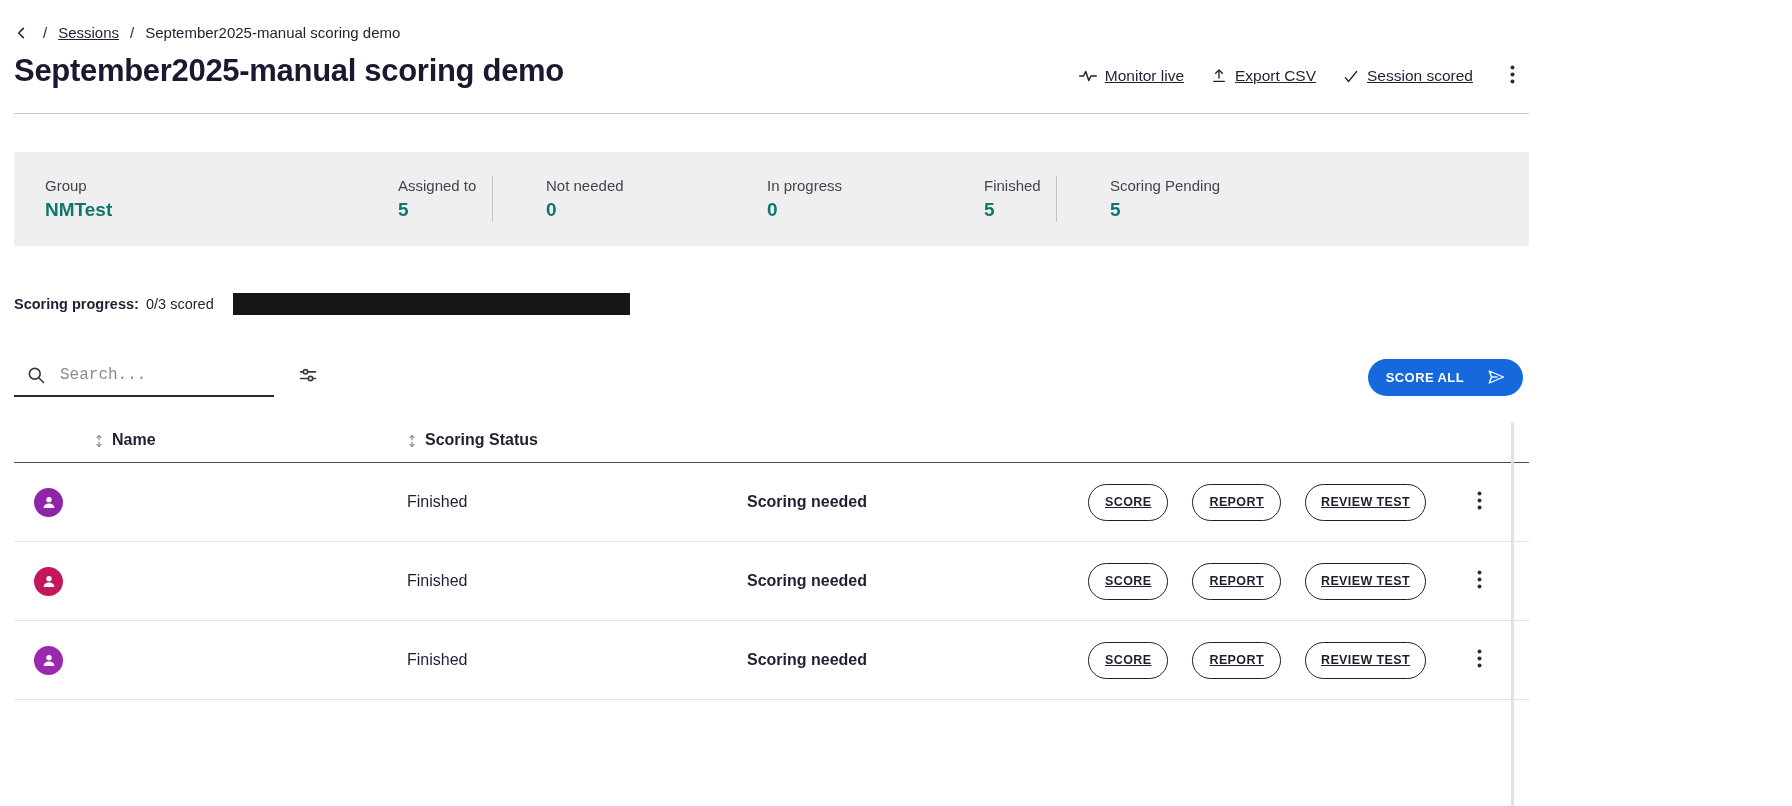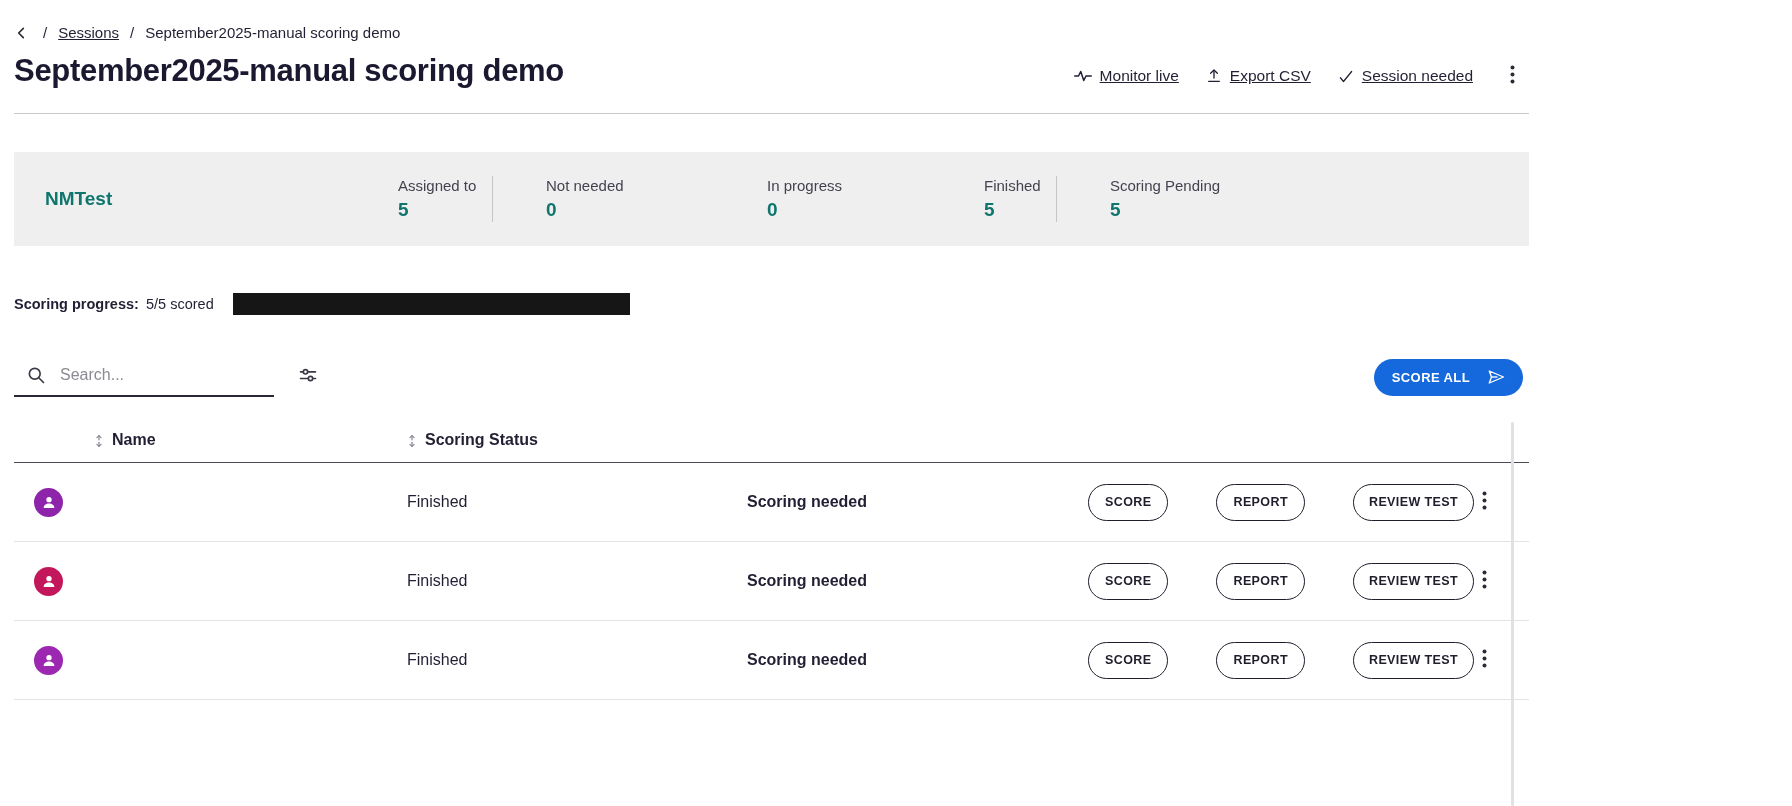--- a/index.html
+++ b/index.html
@@ -43,36 +43,36 @@
 
   
   .progress-row { display:flex; align-items:center; margin-top:47px; }
   .progress-label { font-size:14.5px; font-weight:700; width:132px; }
   .progress-value { font-size:14.5px; width:87px; }
   .progress-bar { width:397px; height:22px; }
 
   
   .search-row { display:flex; align-items:center; margin-top:42px; padding-right:6px; }
   .search-box { display:flex; align-items:center; gap:12px; width:260px; border-bottom:2px solid #2a2834; padding:8px 0 10px 12px; }
-  .search-box input { border:none; outline:none; flex:1; font-size:16px; font-family:Liberation Sans, sans-serif; color:#211f33; background:transparent; }
+  .search-box input { border:none; outline:none; flex:1; font-size:16px; font-family:Liberation Mono, monospace; color:#211f33; background:transparent; }
   .search-box input::placeholder { color:#8a8a92; }
   .filter-btn { background:none; border:none; cursor:pointer; margin-left:20px; padding:4px; }
-  .score-all-btn { margin-left:auto; display:flex; align-items:center; gap:17px; height:37px; padding:0 18px; border-radius:19px; border:none; cursor:pointer; color:#ffffff; font-family:inherit; font-weight:700; font-size:13px; letter-spacing:0.4px; }
+  .score-all-btn { margin-left:auto; display:flex; align-items:center; gap:23px; height:37px; padding:0 18px; border-radius:19px; border:none; cursor:pointer; color:#ffffff; font-family:inherit; font-weight:700; font-size:13px; letter-spacing:0.4px; }
 
   
   .table { margin-top:20px; }
   .thead, .trow { display:grid; grid-template-columns:80px 313px 340px 341px 1fr 60px; align-items:center; }
   .thead { height:46px; border-bottom:1px solid #4c4c54; }
   .th { display:flex; align-items:flex-end; gap:8px; font-weight:700; font-size:16px; cursor:pointer; }
   .trow { height:79px; border-bottom:1px solid #e3e3e6; }
   .avatar { width:29px; height:29px; border-radius:50%; margin-left:20px; display:flex; align-items:center; justify-content:center; }
   .cell-name { font-size:16px; }
   .cell-session { font-size:16px; }
   .cell-scoring { font-size:16px; font-weight:700; }
-  .row-actions { display:flex; align-items:center; gap:48px; }
+  .row-actions { display:flex; align-items:center; gap:24px;text-decoration:underline; }
   .pill { height:37px; padding:0 16px; border-radius:19px; border:1px solid #201e2c; background:#fff; color:#201e2c; font-family:inherit; font-weight:700; font-size:12.5px; letter-spacing:0.4px; cursor:pointer; white-space:nowrap; }
   .pill.review { padding:0 15px; }
   .row-kebab { background:none; border:none; cursor:pointer; padding:4px 8px; justify-self:start; margin-left:0; }
 
   .scrollbar { position:absolute; left:1511px; top:422px; width:3px; height:384px; background:#e1e1e5; border-radius:2px; cursor:pointer; }
 </style>
 </head>
 <body>
 
 <div class="page">
@@ -104,36 +104,37 @@
               <path d="M12 15V4"></path>
               <path d="M7 8l5-5 5 5"></path>
               <path d="M4 20h16"></path>
             </svg>
           <span class="lbl">Export CSV</span>
         </span>
         <span class="action-link">
           <svg width="16" height="15" viewBox="0 0 24 24" fill="none" stroke="#211f33" stroke-width="2" stroke-linecap="round" stroke-linejoin="round">
               <path d="M3 14l5 6L21 4"></path>
             </svg>
-          <span class="lbl">Session needed</span>
+          <span class="lbl">Session scored</span>
         </span>
         <button class="kebab-btn">
           <svg width="5" height="19" viewBox="0 0 5 19" fill="#2b2b36">
               <circle cx="2.5" cy="2.5" r="2"></circle>
               <circle cx="2.5" cy="9.5" r="2"></circle>
               <circle cx="2.5" cy="16.5" r="2"></circle>
             </svg>
         </button>
       </div>
     </div>
 
     <div class="title-divider"></div>
 
     <div class="stats" style="background: rgb(240, 239, 240);">
       <div class="stat stat-group">
+        <span class="stat-label">Group</span>
         <span class="stat-value">NMTest</span>
       </div>
       <div class="stat stat-assigned">
         <span class="stat-label">Assigned to</span>
         <span class="stat-value">5</span>
       </div>
       <div class="vdiv"></div>
       <div class="stat stat-notstarted">
         <span class="stat-label">Not needed</span>
         <span class="stat-value">0</span>
@@ -148,21 +149,21 @@
       </div>
       <div class="vdiv"></div>
       <div class="stat stat-pending">
         <span class="stat-label">Scoring Pending</span>
         <span class="stat-value">5</span>
       </div>
     </div>
 
     <div class="progress-row">
       <span class="progress-label">Scoring progress:</span>
-      <span class="progress-value">5/5 scored</span>
+      <span class="progress-value">0/3 scored</span>
       <div class="progress-bar" style="background: rgb(22, 22, 22);"></div>
     </div>
 
     <div class="search-row">
       <div class="search-box">
         <svg width="20" height="20" viewBox="0 0 24 24" fill="none" stroke="#3a3a46" stroke-width="2" stroke-linecap="round">
             <circle cx="10.5" cy="10.5" r="6.5"></circle>
             <line x1="15.6" y1="15.6" x2="21" y2="21"></line>
           </svg>
         <input type="text" placeholder="Search..." style="">

